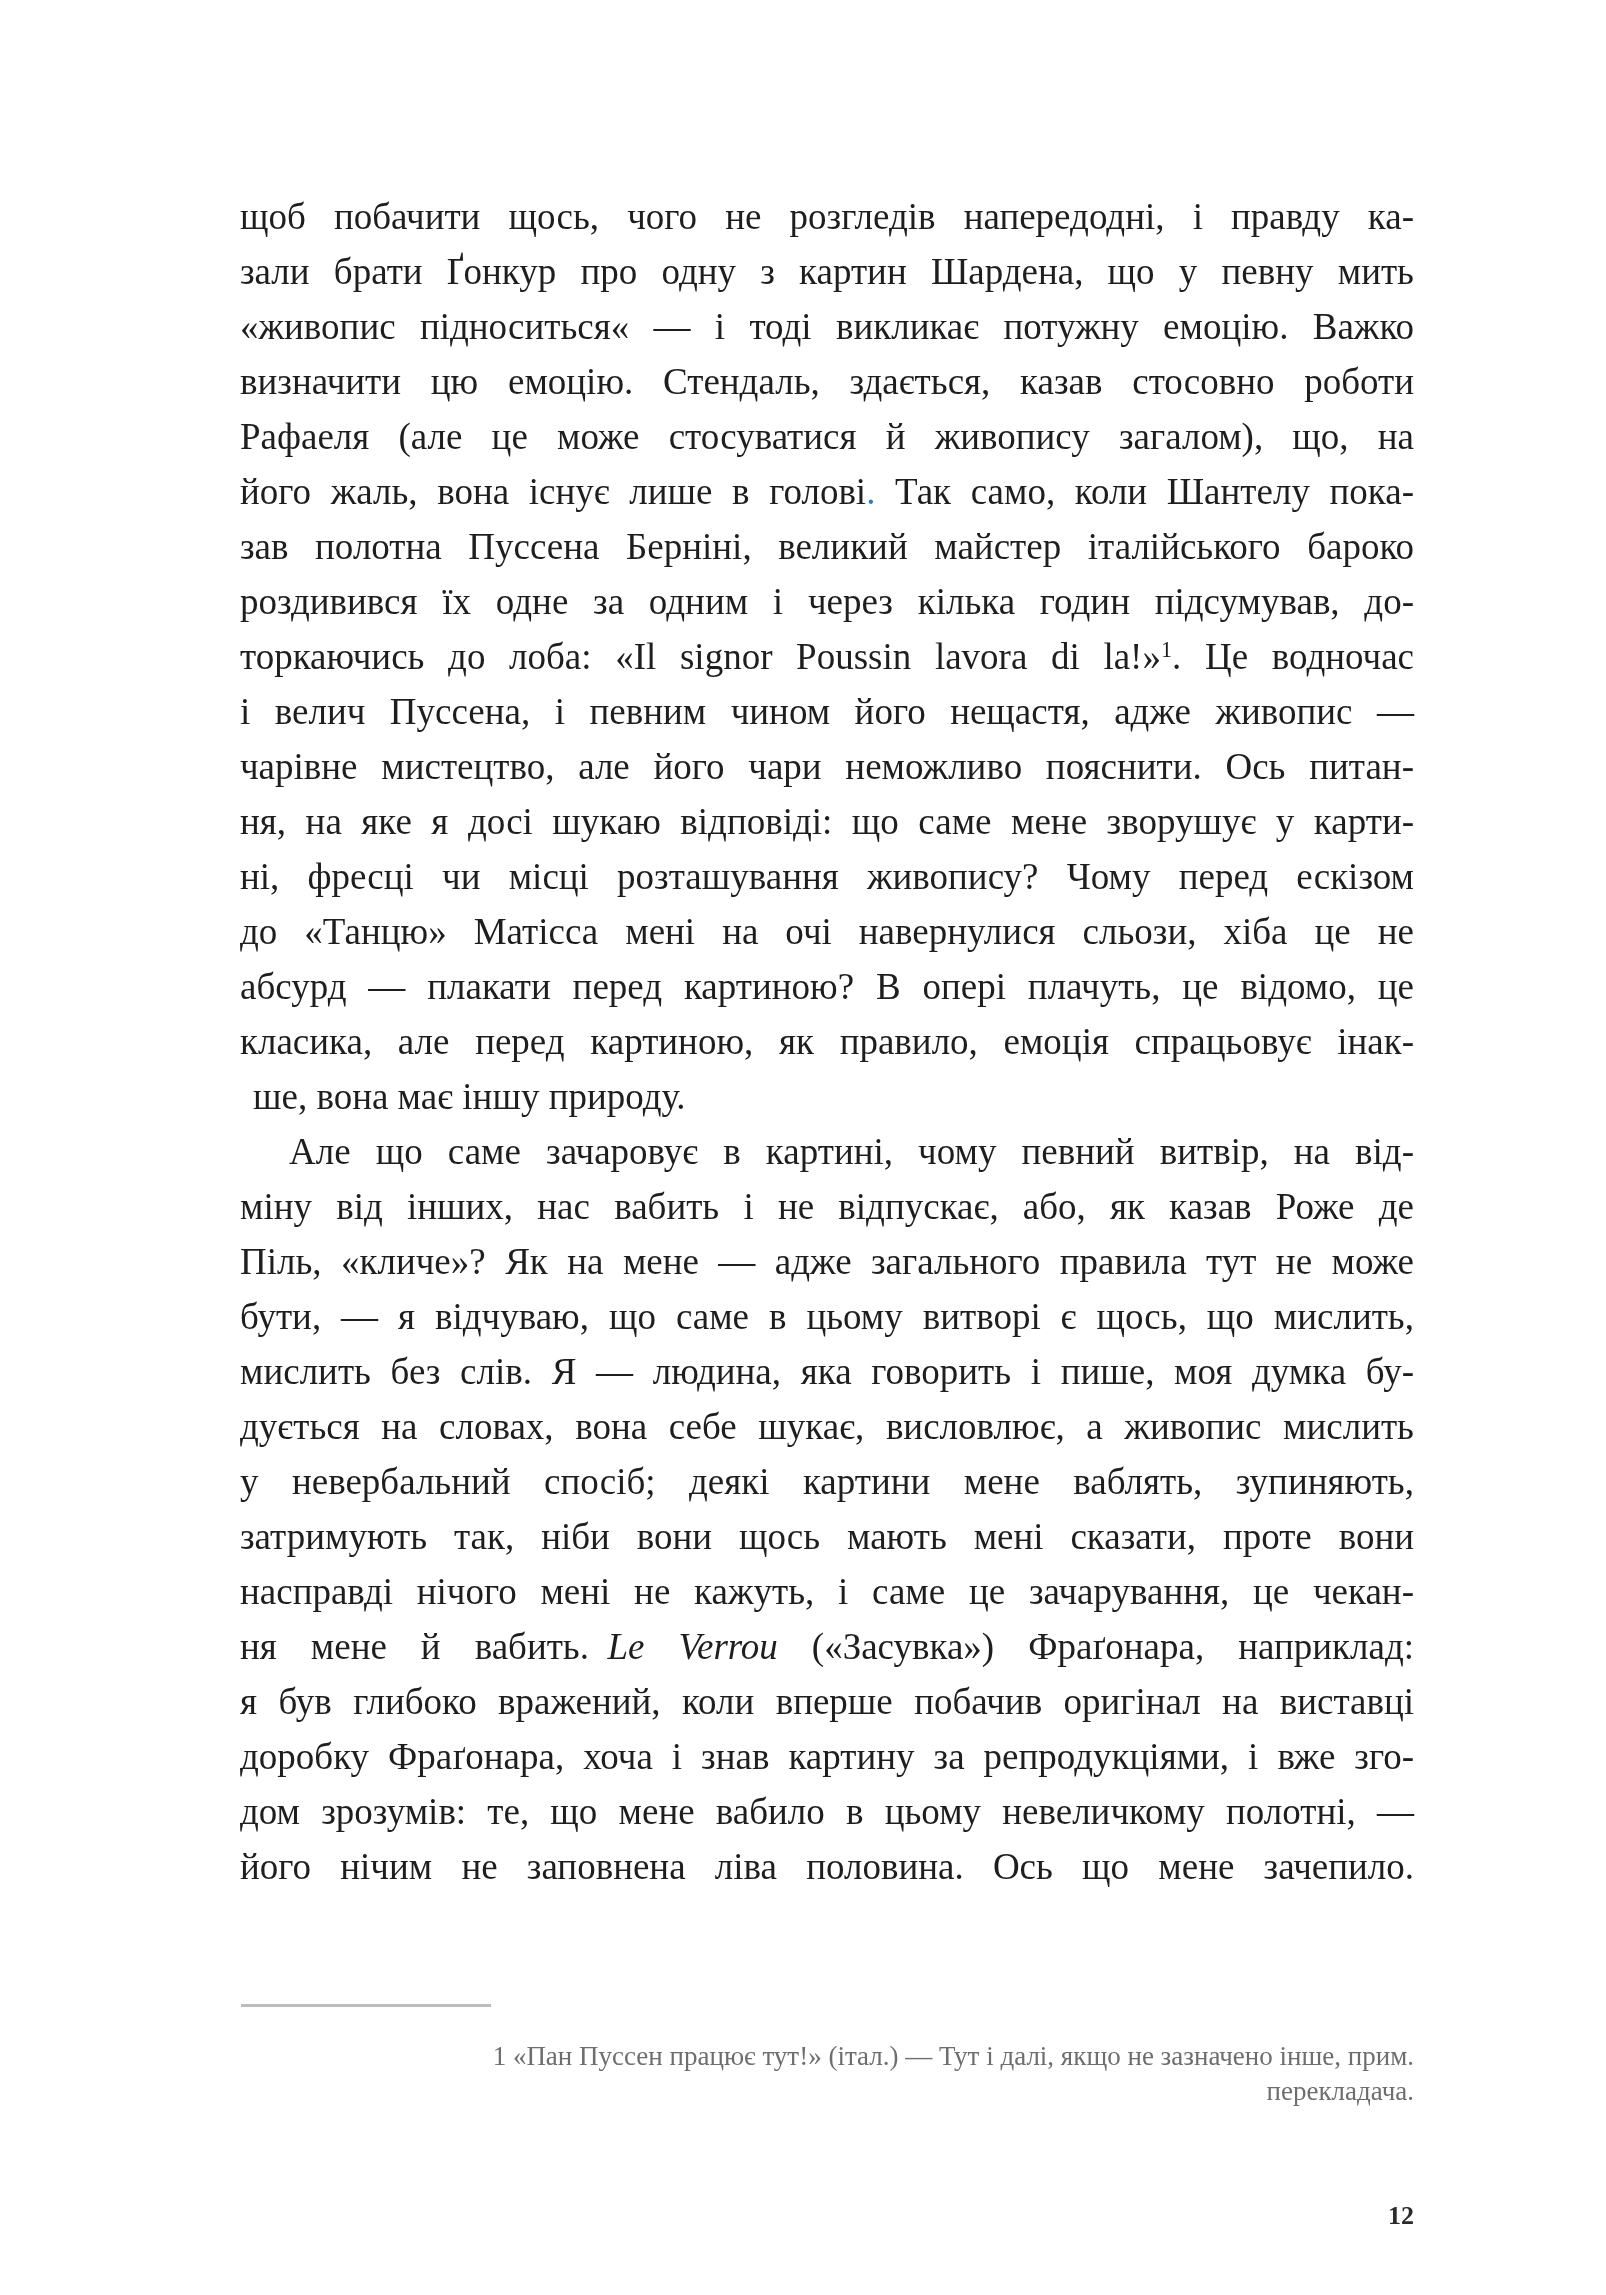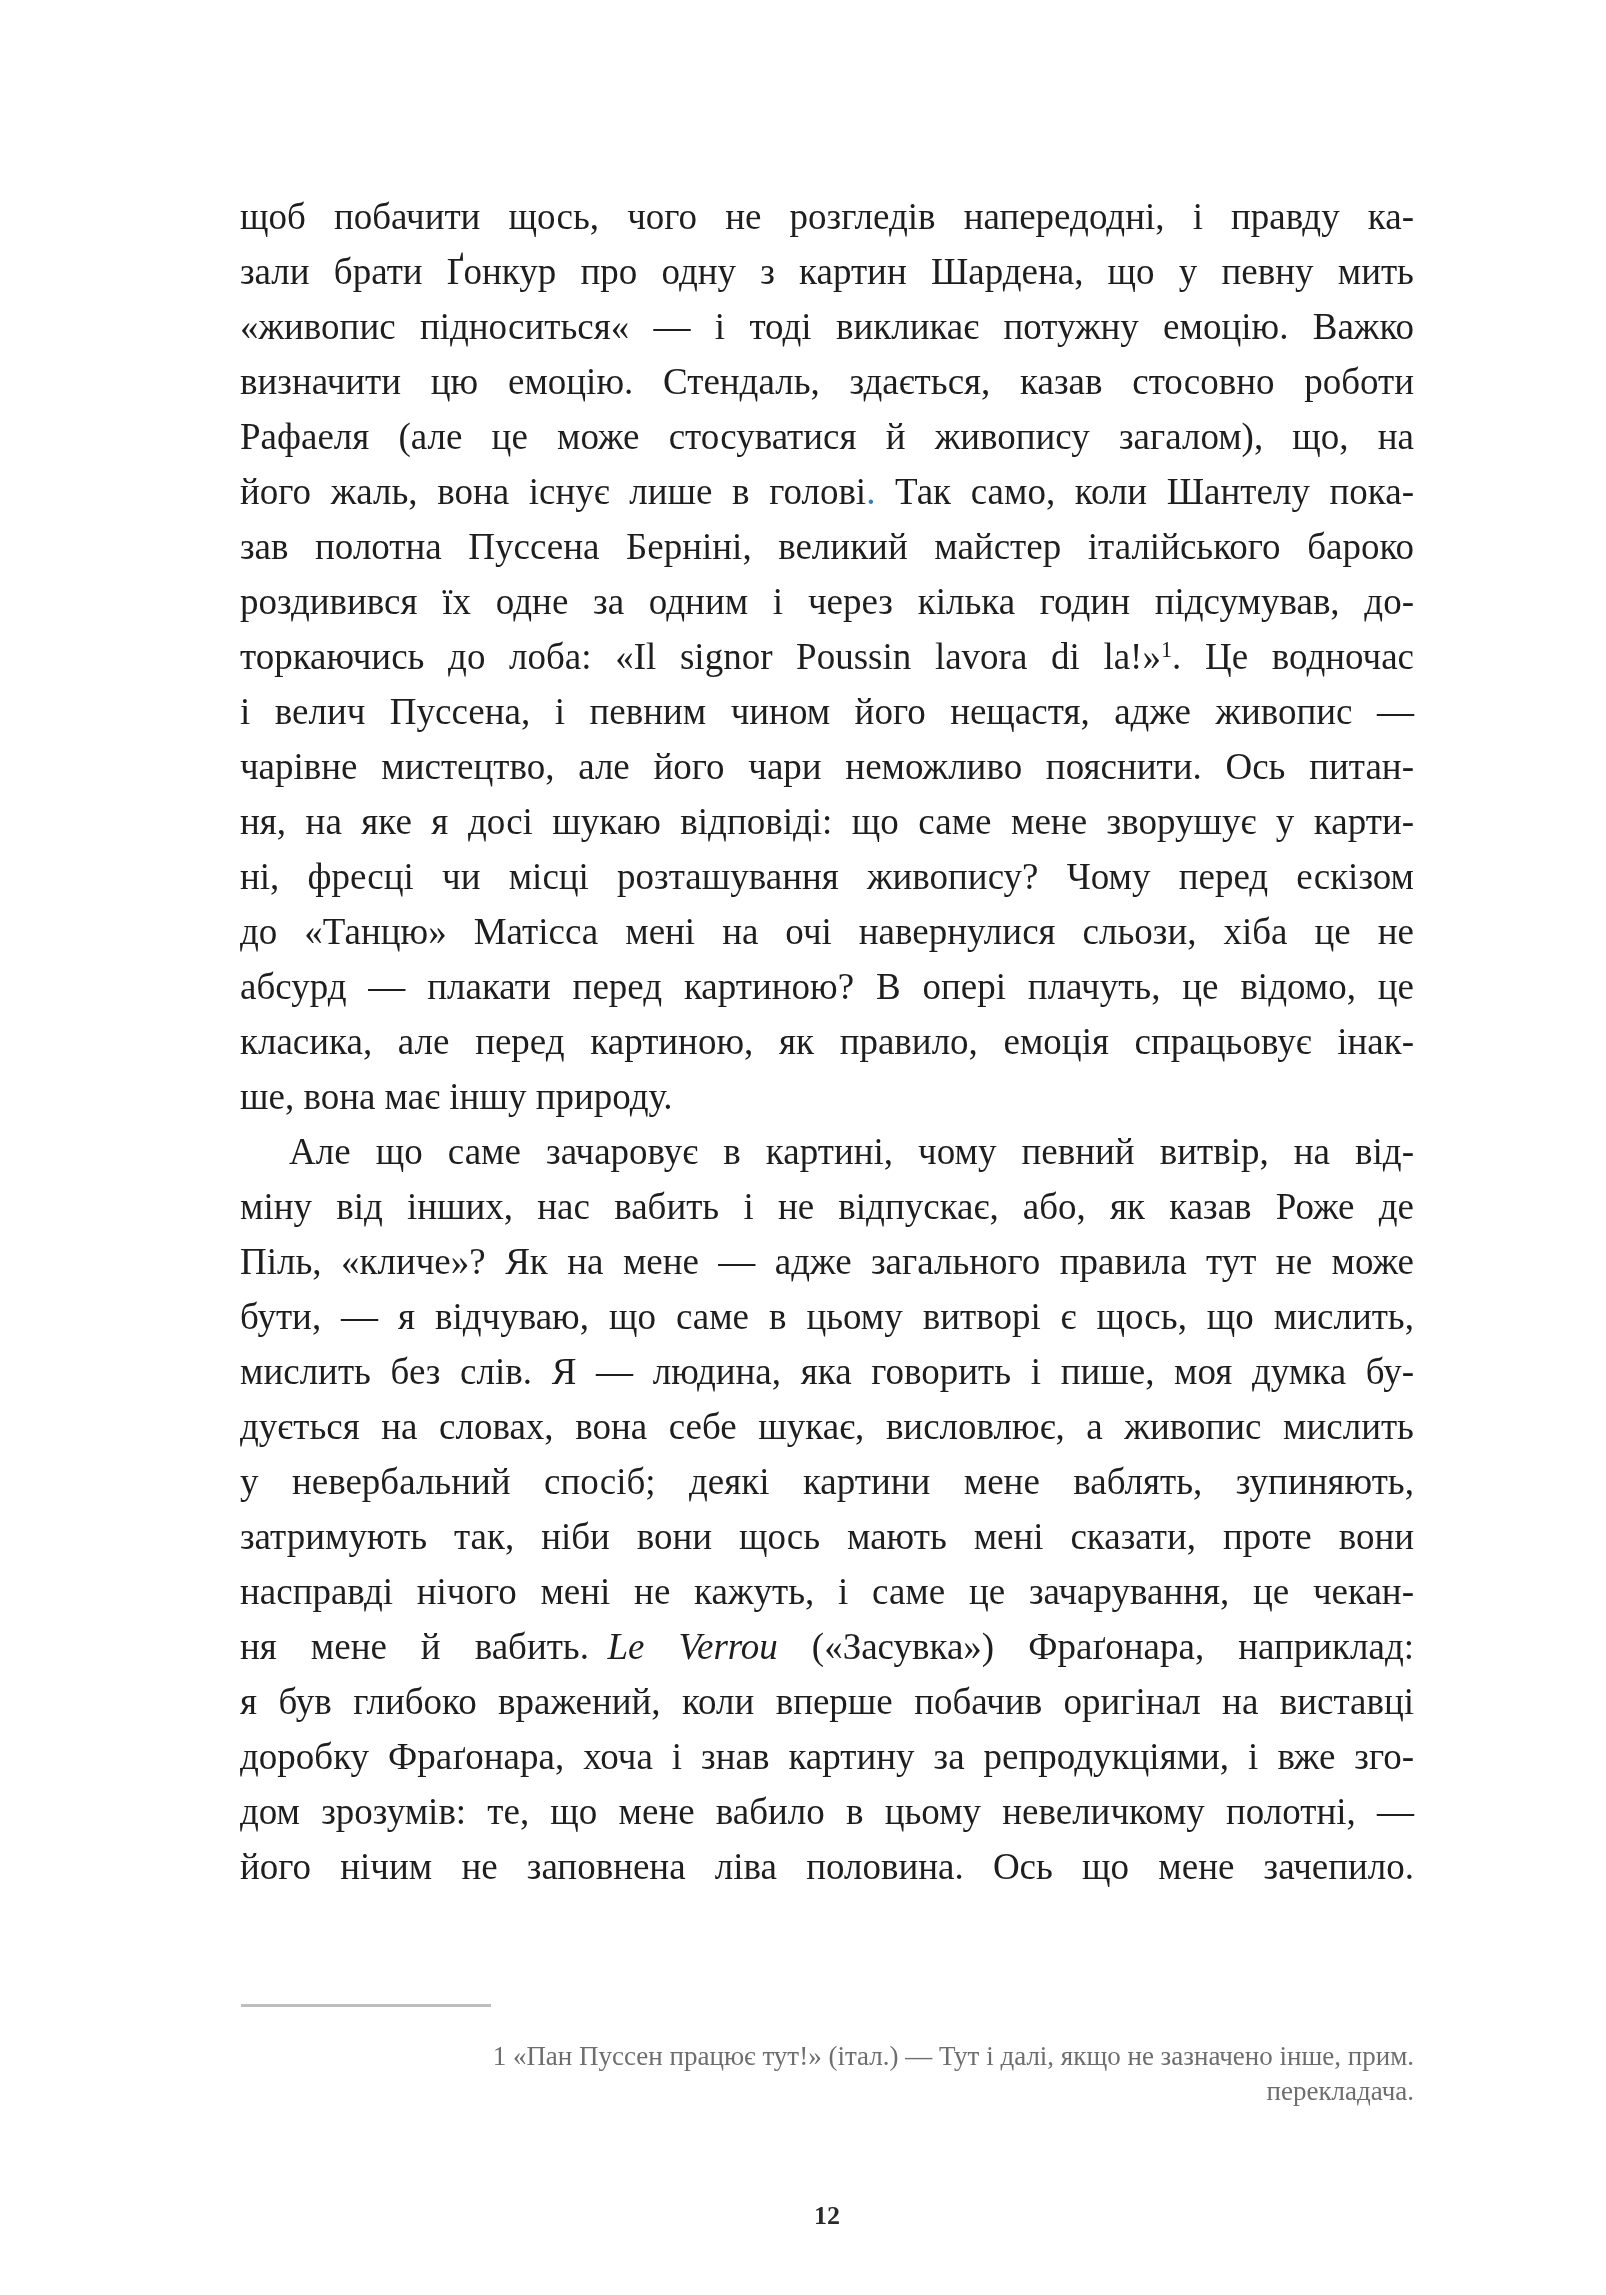--- a/index.html
+++ b/index.html
@@ -20,21 +20,21 @@
     width: 1174px;
   }
   .line {
     font-size: 37px;
     line-height: 55px;
     height: 55px;
     text-align: justify;
     text-align-last: justify;
     white-space: normal;
   }
-  .line.end { text-align-last: left; }
+  .line.end { text-align-last: left; margin-left: 13px; }
   .line.indent { text-indent: 49px; }
   .italic { font-style: italic; }
   .blue { color: #2e7cc3; }
   .sup {
     display: inline-block;
     font-size: 0.6em;
     position: relative;
     top: -0.55em;
     line-height: 0;
   }
@@ -56,21 +56,21 @@
   .footnote .fn-line {
     font-size: 27px;
     line-height: 35px;
     text-align: right;
   }
   .page-number {
     position: absolute;
     left: 240px;
     top: 2201px;
     width: 1174px;
-    text-align: center;
+    text-align: right;
     font-size: 26px;
     line-height: 30px;
     font-weight: bold;
     color: #2a2a2a;
   }
 </style>
 </head>
 <body>
 
 <div class="page">

